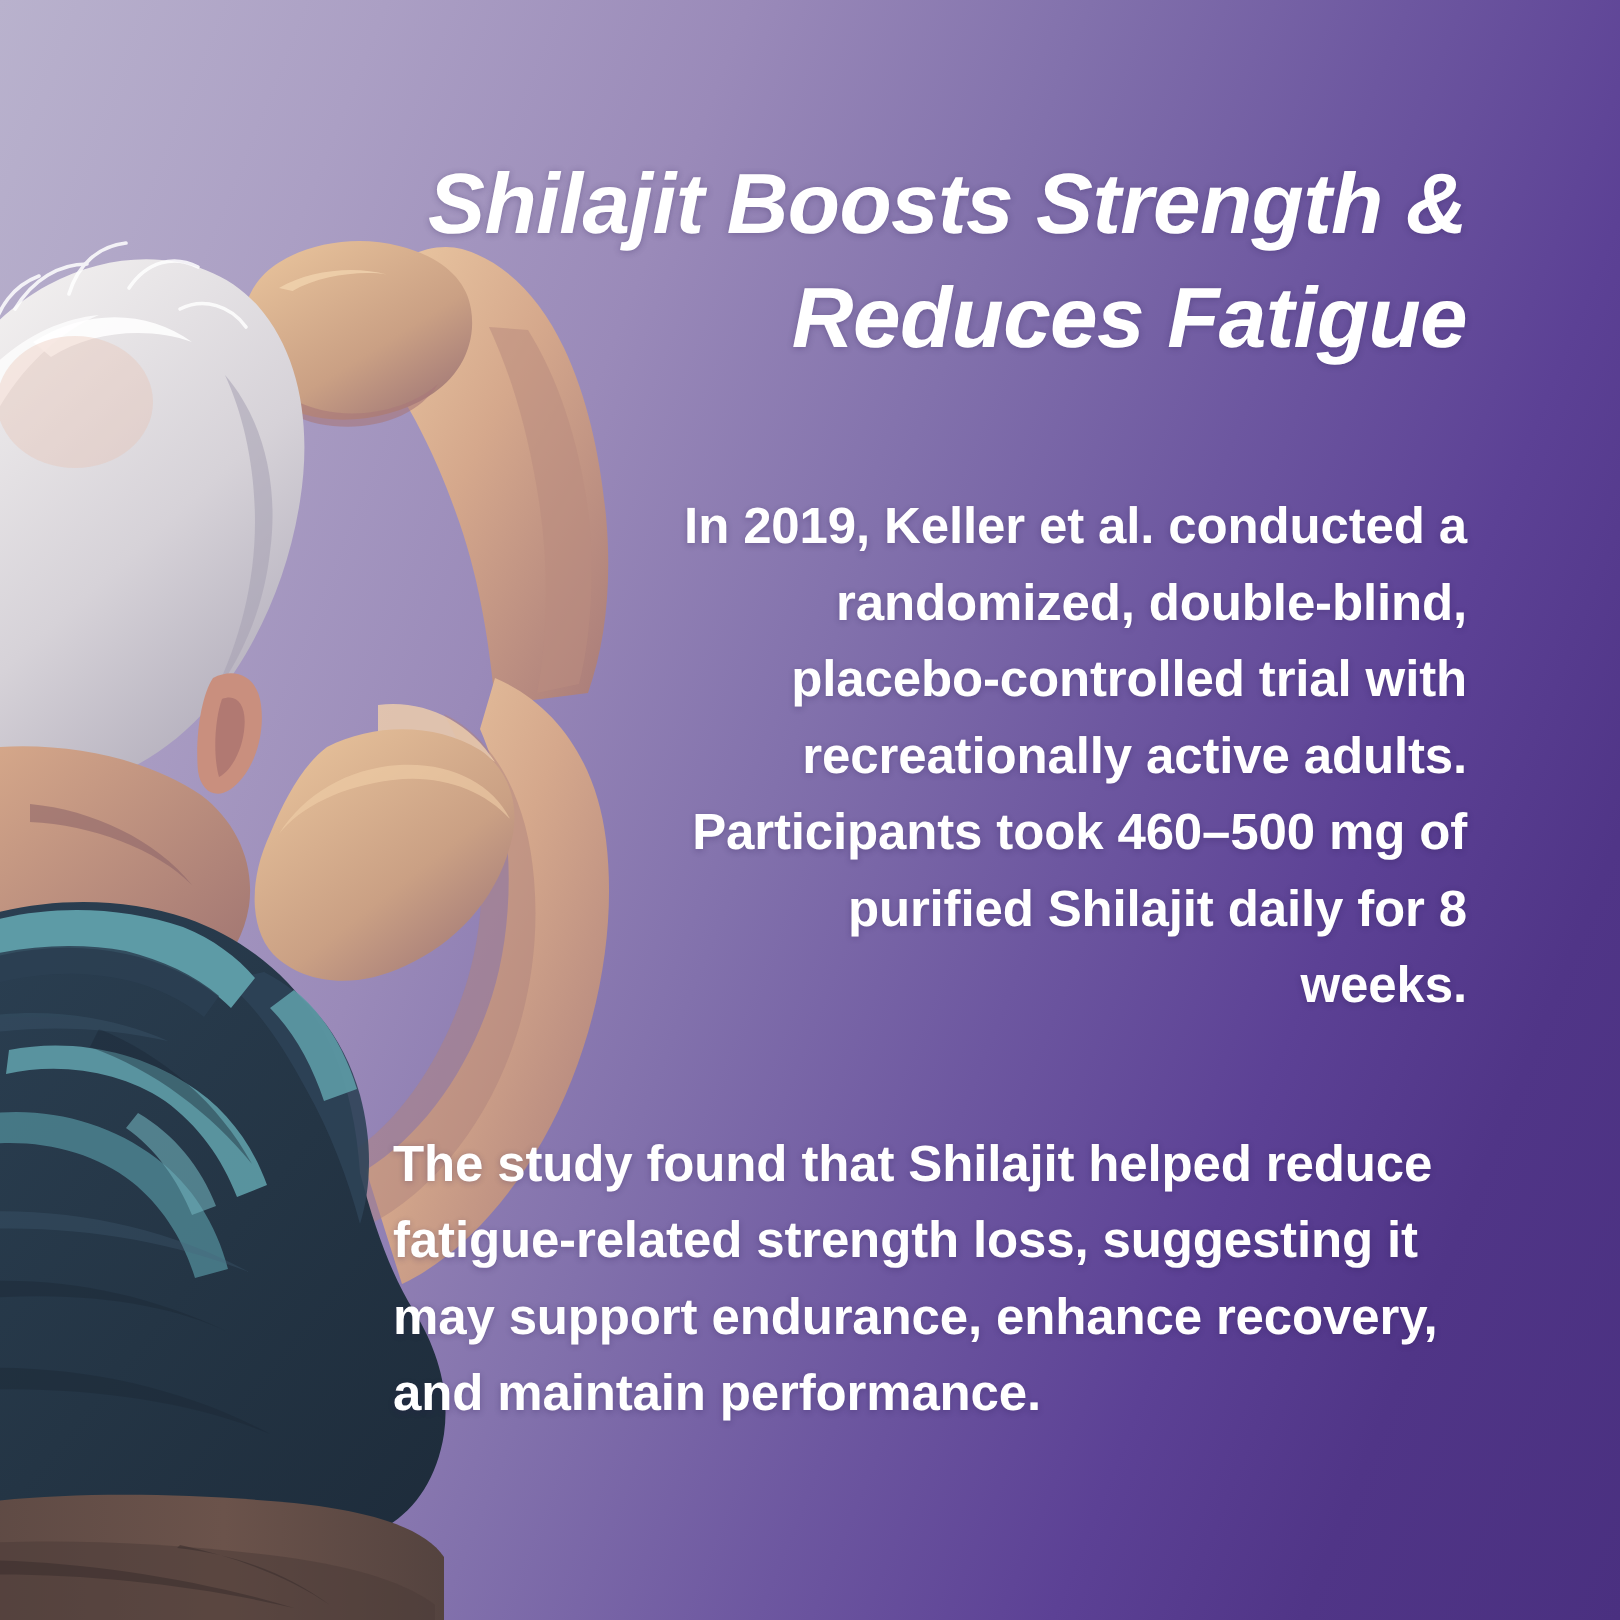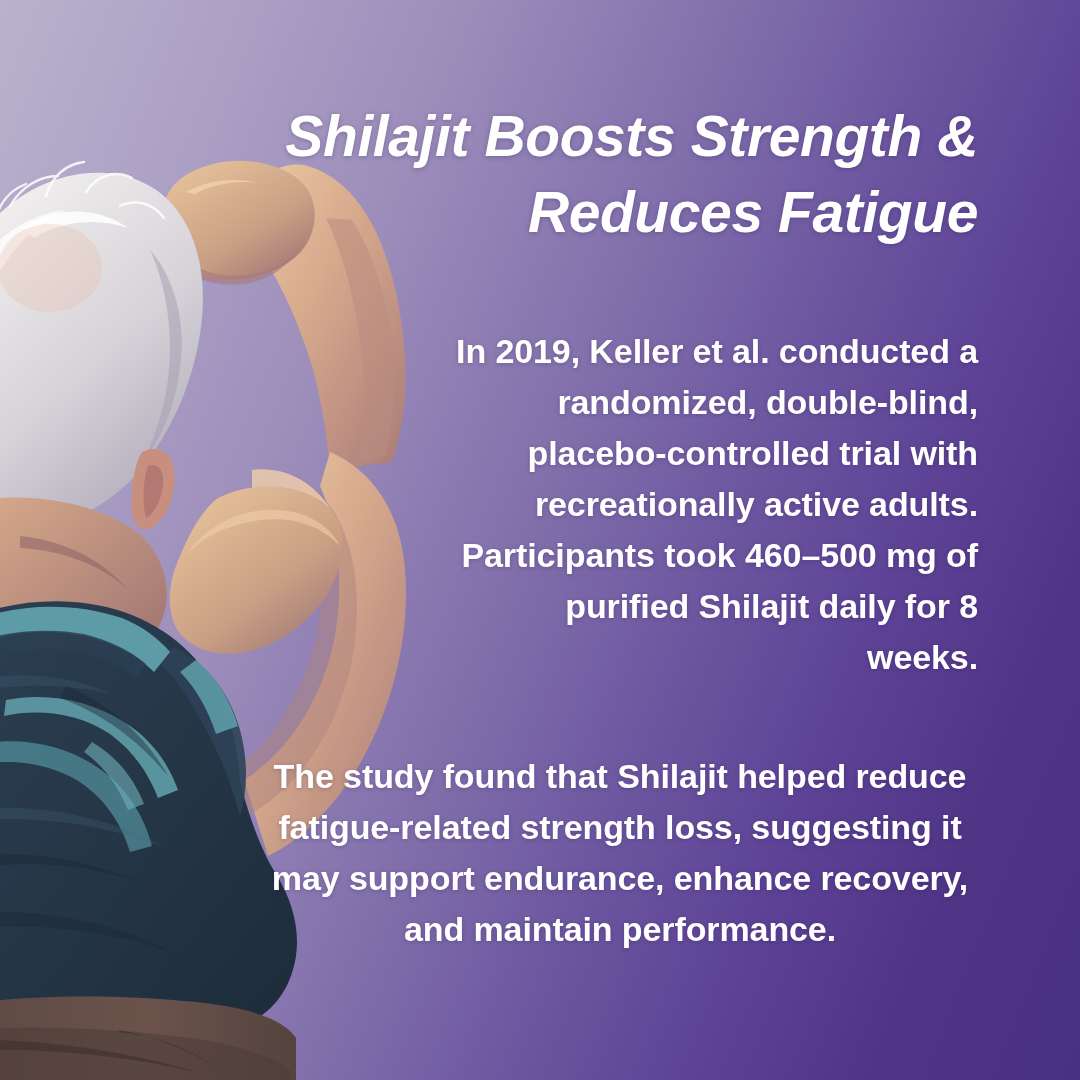--- a/index.html
+++ b/index.html
@@ -72,21 +72,21 @@
     font-weight: 700;
     letter-spacing: -0.1px;
     text-shadow: 0 1px 4px rgba(40,25,80,0.28);
   }
 
   #para2 {
     position: absolute;
     top: 717px;
     right: 0;
     width: 716px;
-    text-align: center;
+    text-align: left;
     color: #ffffff;
     font-size: 34px;
     line-height: 1.50;
     font-weight: 700;
     letter-spacing: -0.1px;
     text-shadow: 0 1px 4px rgba(40,25,80,0.28);
   }
 </style>
 </head>
 <body>

